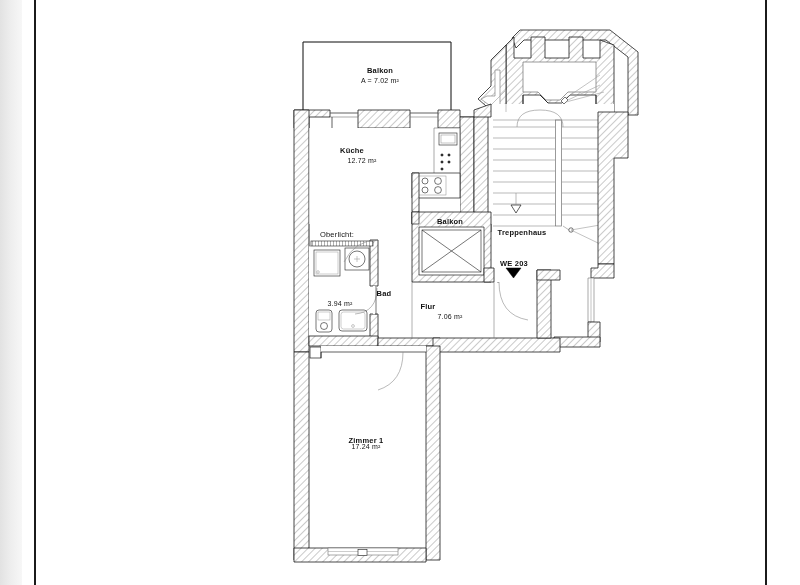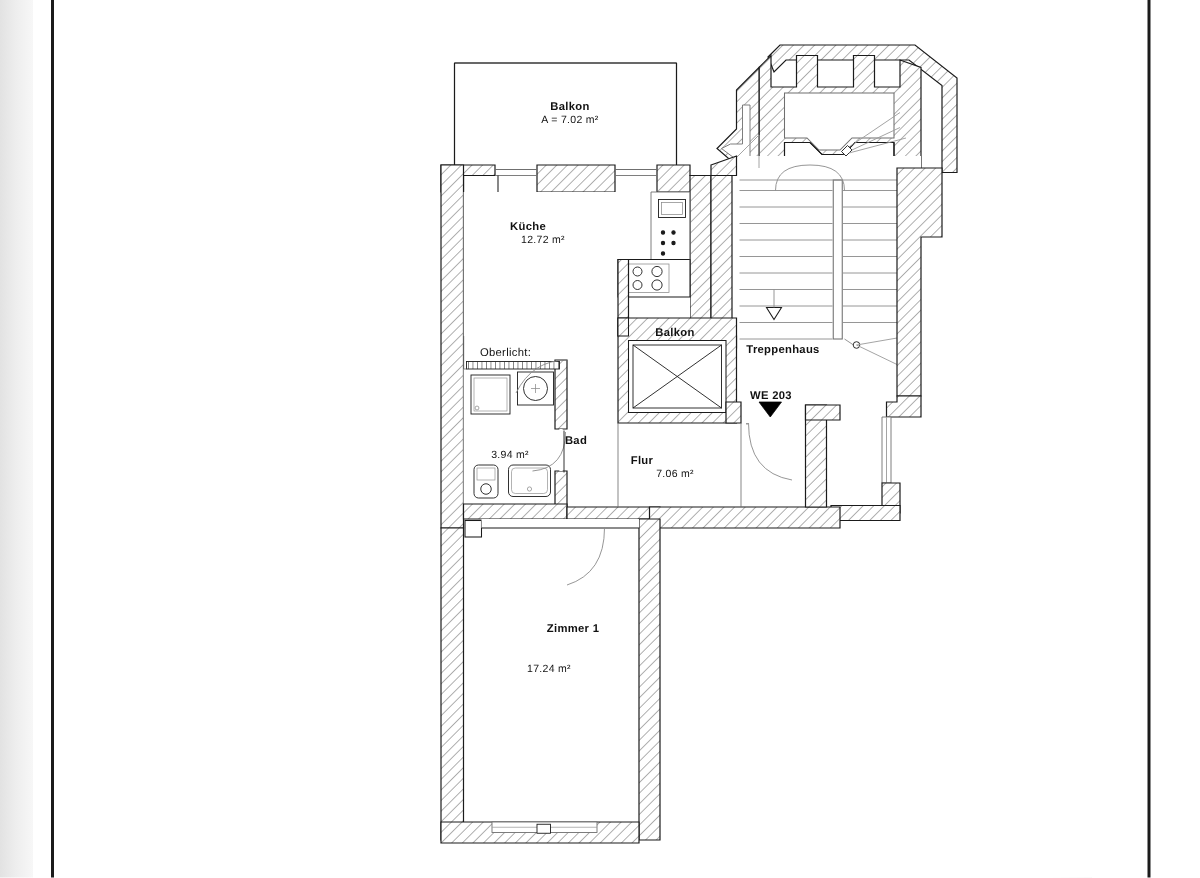--- a/index.html
+++ b/index.html
@@ -384,16 +384,16 @@
   <div class="lbl lbl-bold ctr" style="left:522px; top:228px;">Treppenhaus</div>
 
   <div class="lbl lbl-bold ctr" style="left:514px; top:259px;">WE 203</div>
 
   <div class="lbl lbl-name ctr" style="left:340px; top:289px;margin-left:44px;">Bad</div>
   <div class="lbl lbl-area ctr" style="left:340px; top:300px;">3.94 m²</div>
 
   <div class="lbl lbl-name ctr" style="left:428px; top:302px;">Flur</div>
   <div class="lbl lbl-area ctr" style="left:450px; top:313px;">7.06 m²</div>
 
-  <div class="lbl lbl-name ctr" style="left:366px; top:414px;margin-left:16px;">Zimmer 1</div>
+  <div class="lbl lbl-name ctr" style="left:366px; top:436px;">Zimmer 1</div>
   <div class="lbl lbl-area ctr" style="left:366px; top:443px;">17.24 m²</div>
 
 </div>
 
 </body></html>

